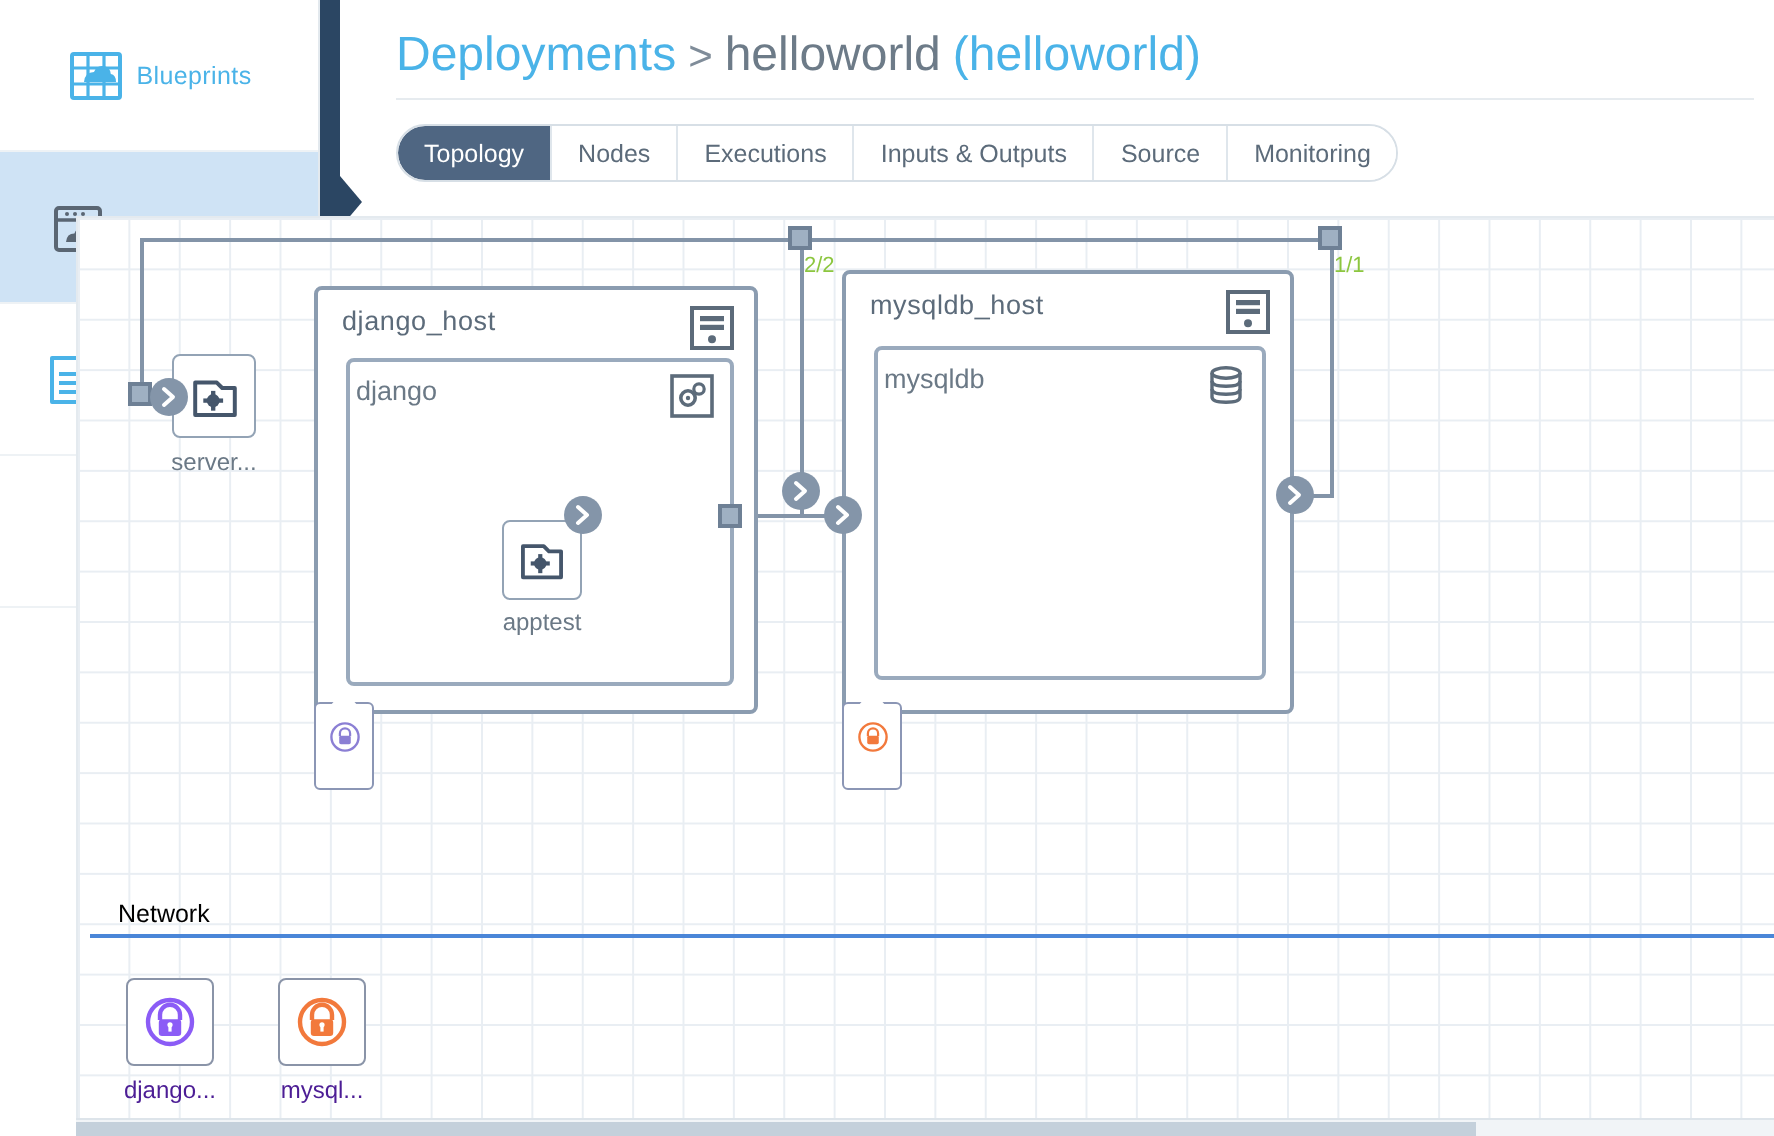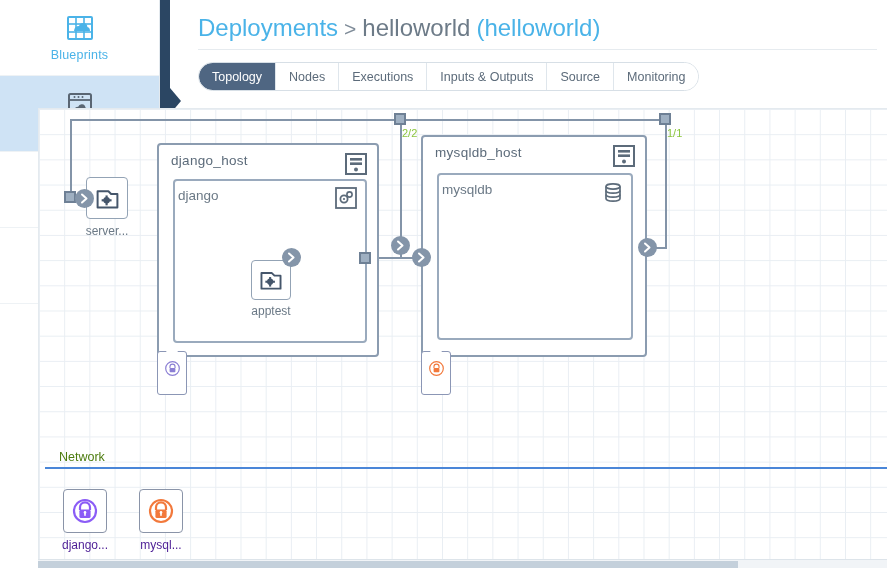--- a/index.html
+++ b/index.html
@@ -16,21 +16,21 @@
     width: 160px; height: 568px;
     background: #ffffff;
     border-right: 1px solid #e3e9ee;
     display: flex; flex-direction: column;
     flex: 0 0 160px;
     position: relative;
   }
   .side-item {
     height: 76px;
     border-bottom: 1px solid #eef2f5;
-    display: flex; flex-direction: column;
+    display: flex; flex-direction: row;
     align-items: center; justify-content: center;
     gap: 5px;
     cursor: pointer;
     background: #ffffff;
   }
   .side-item.active { background: #cfe3f5; }
   .side-label {
     font-size: 12.5px;
     color: #4ab3e8;
     letter-spacing: .2px;
@@ -225,21 +225,21 @@
     border-bottom: 8px solid transparent;
   }
   .net-divider {
     position: absolute;
     height: 2px;
     background: #4a86d8;
   }
   .net-label {
     position: absolute;
     font-size: 12.5px;
-    color: #4d7c0f;
+    color: #000000;
     background: transparent;
   }
   .sg-node {
     position: absolute;
     width: 44px; height: 44px;
     border: 1.5px solid #8a94a8;
     border-radius: 4px;
     background: #fff;
     display: flex; align-items: center; justify-content: center;
   }

